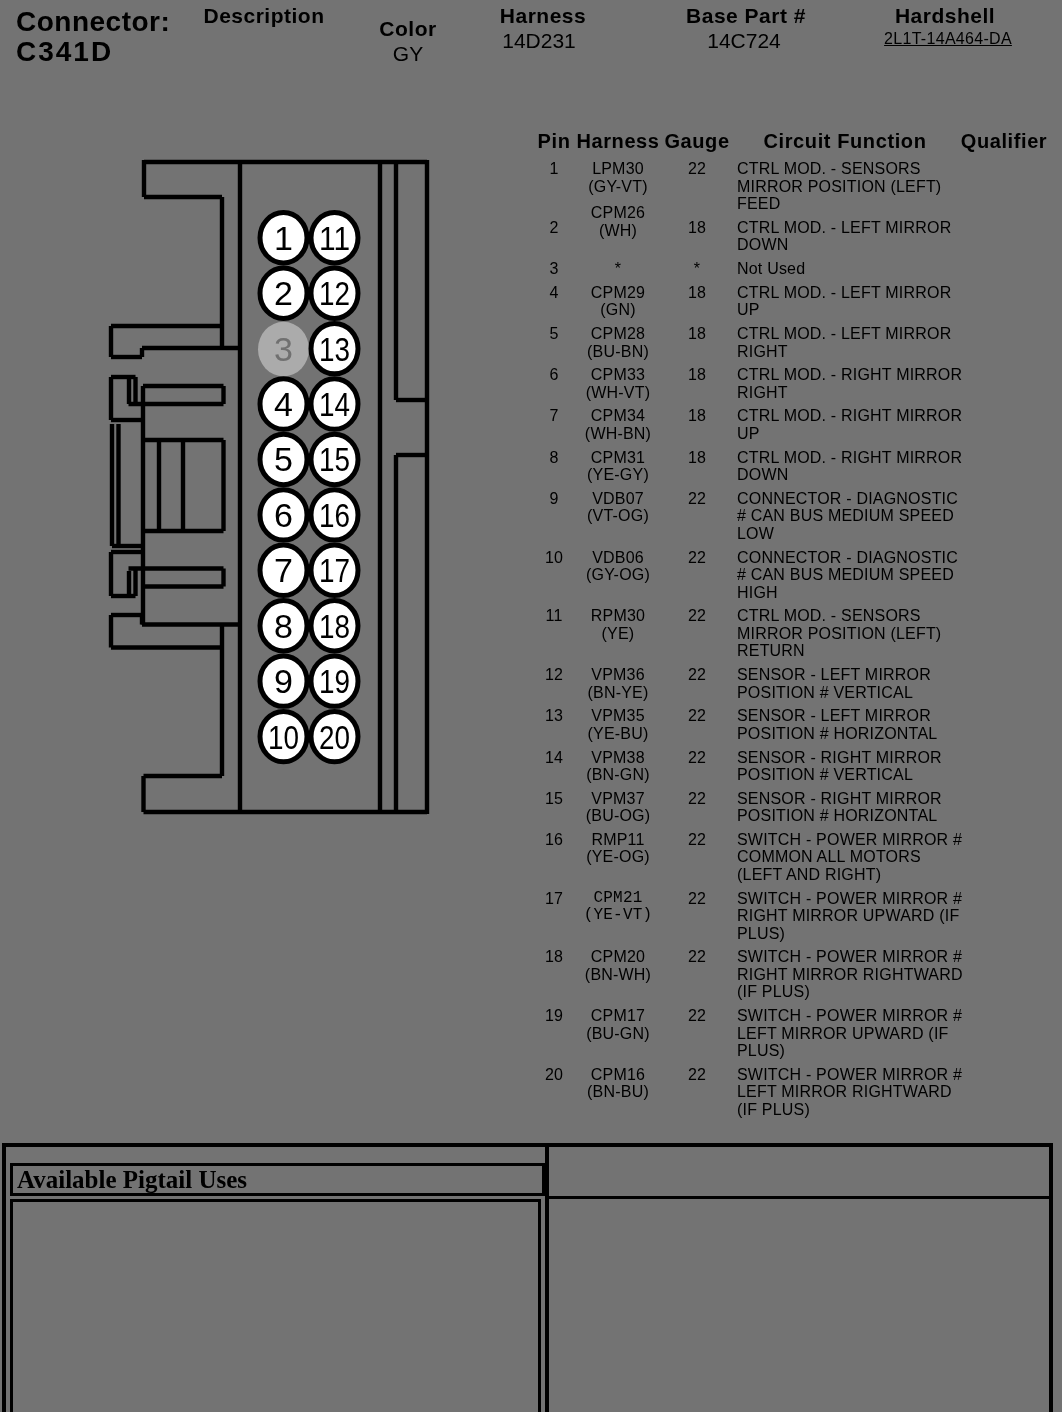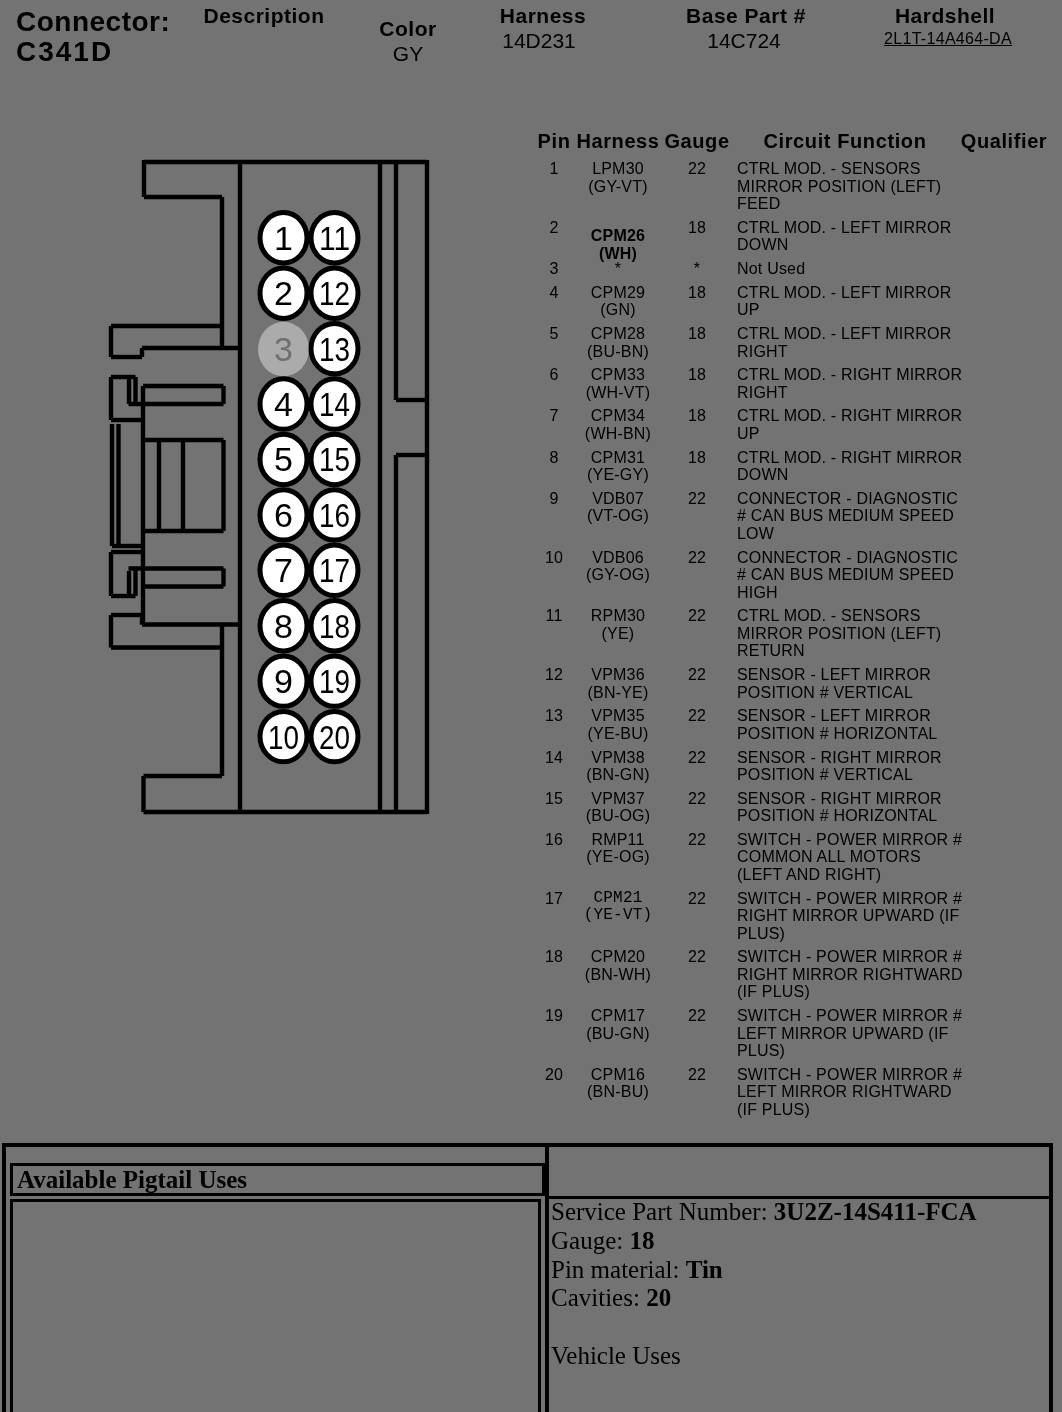--- a/index.html
+++ b/index.html
@@ -240,21 +240,21 @@
 
 <div>
 <div class="abs cell ctr" style="left:534px;top:160.2px;width:40px;">1</div>
 <div class="abs cell ctr" style="left:558px;top:160.2px;width:120px;">LPM30<br>(GY-VT)</div>
 <div class="abs cell ctr" style="left:677px;top:160.2px;width:40px;">22</div>
 <div class="abs cell" style="left:737px;top:160.2px;width:260px;">CTRL MOD. - SENSORS<br>MIRROR POSITION (LEFT)<br>FEED</div>
 </div>
 
 <div>
 <div class="abs cell ctr" style="left:534px;top:218.9px;width:40px;">2</div>
-<div class="abs cell ctr" style="left:558px;top:227px;width:120px;font-weight:bold;">CPM26<br>(WH)</div>
+<div class="abs cell ctr" style="left:558px;top:204px;width:120px;">CPM26<br>(WH)</div>
 <div class="abs cell ctr" style="left:677px;top:218.9px;width:40px;">18</div>
 <div class="abs cell" style="left:737px;top:218.9px;width:260px;">CTRL MOD. - LEFT MIRROR<br>DOWN</div>
 </div>
 
 <div>
 <div class="abs cell ctr" style="left:534px;top:260.1px;width:40px;">3</div>
 <div class="abs cell ctr" style="left:558px;top:260.1px;width:120px;">*</div>
 <div class="abs cell ctr" style="left:677px;top:260.1px;width:40px;">*</div>
 <div class="abs cell" style="left:737px;top:260.1px;width:260px;">Not Used</div>
 </div>
@@ -382,14 +382,13 @@
 
 <div class="abs" style="left:545px;top:1147px;width:4px;height:273px;background:#000;"></div>
 
 <div class="abs serif b" style="left:10px;top:1163px;width:525px;height:27px;border:3px solid #000;padding-left:4px;">Available Pigtail Uses</div>
 
 <div class="abs" style="left:10px;top:1199px;width:525px;height:221px;border:3px solid #000;"></div>
 
 
 <div class="abs" style="left:549px;top:1196px;width:500px;height:3px;background:#000;"></div>
 
-<div class="abs serif" style="left:551px;top:1198px;line-height:28.8px;">Service Part Number: <span class="b">3U2Z-14S411-FCA</span><br>Gauge: <span class="b">18</span><br>Pin material: <span class="b">Tin</span><br>Cavities: <span class="b">20</span><br>&nbsp;<br>Vehicle Uses</div>
 </div>
 
 </body></html>

